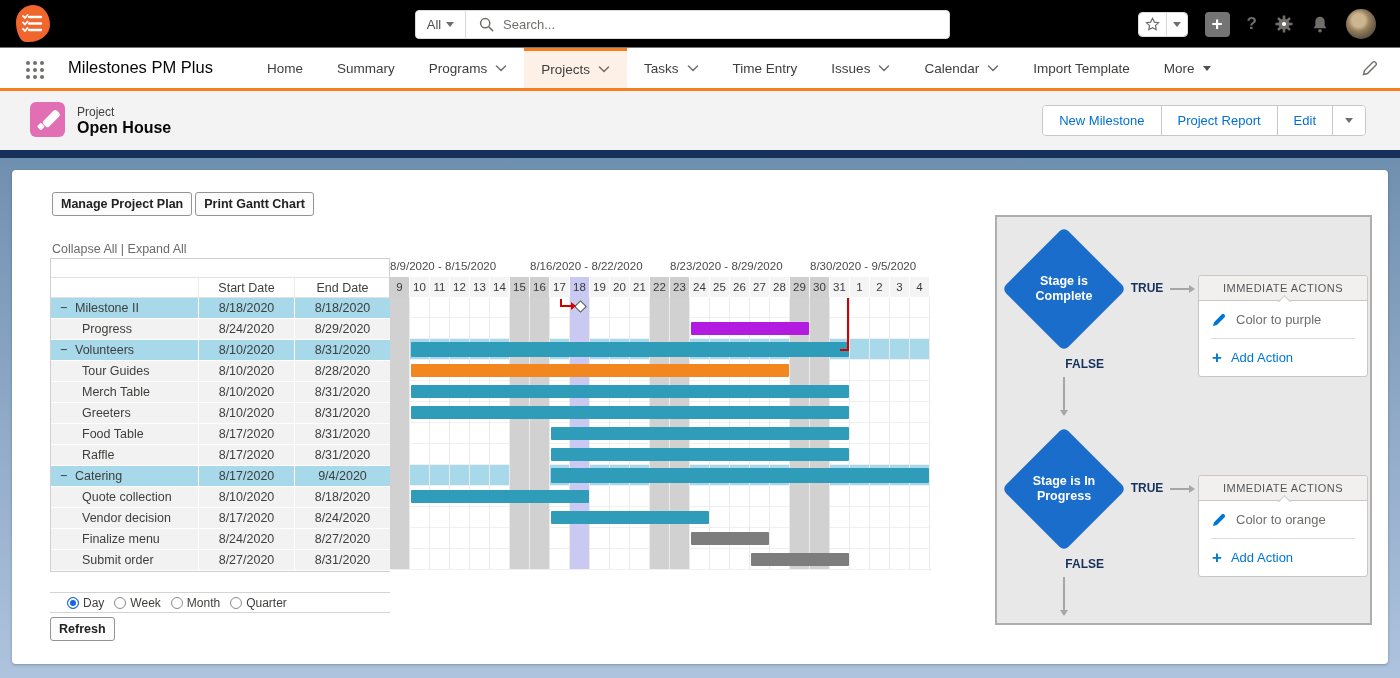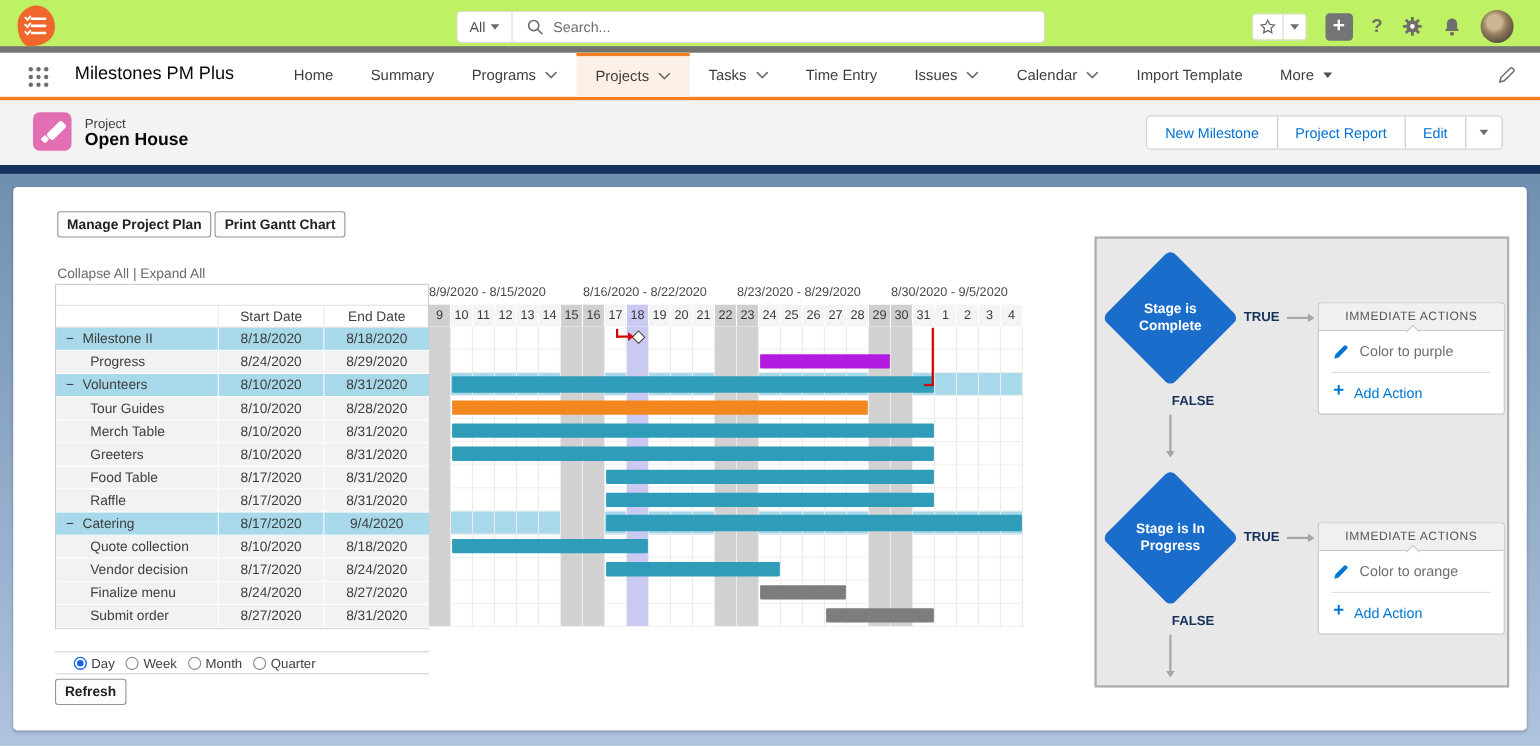--- a/index.html
+++ b/index.html
@@ -1,20 +1,20 @@
 <!DOCTYPE html>
 <html><head>
 <meta charset="utf-8">
 <style>
   * { box-sizing: border-box; margin: 0; padding: 0; }
   html,body { width:1400px; height:678px; overflow:hidden; }
   body { font-family:"Liberation Sans", sans-serif; background:linear-gradient(#5d80a2,#aec3de); position:relative; color:#3e3e3c; }
 
   
-  .ghead { position:absolute; top:0; left:0; width:1400px; height:48px; background:#bef264; border-bottom:6px solid #737373; z-index:5; }
+  .ghead { position:absolute; top:0; left:0; width:1400px; height:48px; background:#000000; border-bottom:1px solid #737373; z-index:5; }
   .logo { position:absolute; left:16px; top:5px; width:36px; height:38px; }
   .logo-shape { width:34px; height:37px; background:#f1662c; border-radius:52% 48% 62% 30% / 46% 54% 46% 54%; position:relative; }
   .logo-shape svg { position:absolute; left:0; top:0; }
   .searchbar { position:absolute; left:415px; top:10px; width:535px; height:29px; border:1px solid #dddbda; border-radius:4px; display:flex; align-items:stretch; background:#fff; }
   .scope { width:50px; border-right:1px solid #dddbda; display:flex; align-items:center; justify-content:center; gap:5px; font-size:13px; color:#514f4d; cursor:pointer; }
   .caret-dn { width:0; height:0; border-left:4px solid transparent; border-right:4px solid transparent; border-top:5px solid #706e6b; display:inline-block; }
   .sfield { flex:1; display:flex; align-items:center; gap:9px; padding-left:13px; }
   .sfield input { border:none; outline:none; flex:1; font-size:13px; color:#3e3e3c; font-family:inherit; background:transparent; }
   .sfield input::placeholder { color:#706e6b; }
   .gicons { position:absolute; right:24px; top:0; height:48px; display:flex; align-items:center; gap:17px; }
@@ -102,21 +102,21 @@
   .dtext { transform:rotate(-45deg); width:80px; text-align:center; color:#fff; font-weight:bold; font-size:12.5px; line-height:1.2; }
   .tlabel { position:absolute; left:128px; width:44px; text-align:center; font-size:12px; font-weight:bold; color:#16325c; }
   .harrow { position:absolute; left:173px; width:21px; border-top:2px solid #a8a6a4; }
   .harrow:after { content:""; position:absolute; right:-4px; top:-5px; border-top:4px solid transparent; border-bottom:4px solid transparent; border-left:6px solid #a8a6a4; }
   .flabel { position:absolute; left:27px; width:80px; text-align:right; font-size:12px; font-weight:bold; color:#16325c; }
   .varrow { position:absolute; left:66px; height:34px; border-left:2px solid #a8a6a4; }
   .varrow:after { content:""; position:absolute; left:-5px; bottom:-5px; border-left:4px solid transparent; border-right:4px solid transparent; border-top:6px solid #a8a6a4; }
   .abox { position:absolute; left:201px; width:170px; background:#fff; border:1px solid #c9c7c5; border-radius:3px; }
   .ahead { height:25px; line-height:25px; text-align:center; font-size:11px; letter-spacing:.5px; color:#54565a; background:#f1f0ef; border-bottom:1px solid #c9c7c5; border-radius:3px 3px 0 0; }
   .notch { position:absolute; left:81px; top:21px; width:9px; height:9px; background:#fff; border-left:1px solid #c9c7c5; border-top:1px solid #c9c7c5; transform:rotate(45deg); }
-  .arow { display:flex; gap:9px; padding:11px 13px; font-size:13px; color:#706e6b; cursor:pointer; }
+  .arow { display:flex; align-items:center; gap:9px; padding:11px 13px; font-size:13px; color:#706e6b; cursor:pointer; }
   .arow.add span.lbl { color:#0176d3; }
   .plus { color:#0176d3; font-size:17px; font-weight:bold; line-height:10px; }
   .adiv { border-top:1px solid #dddbda; margin:0 12px; }
 </style>
 </head>
 <body>
 
 <div class="ghead">
   <div class="logo">
     <div class="logo-shape">

